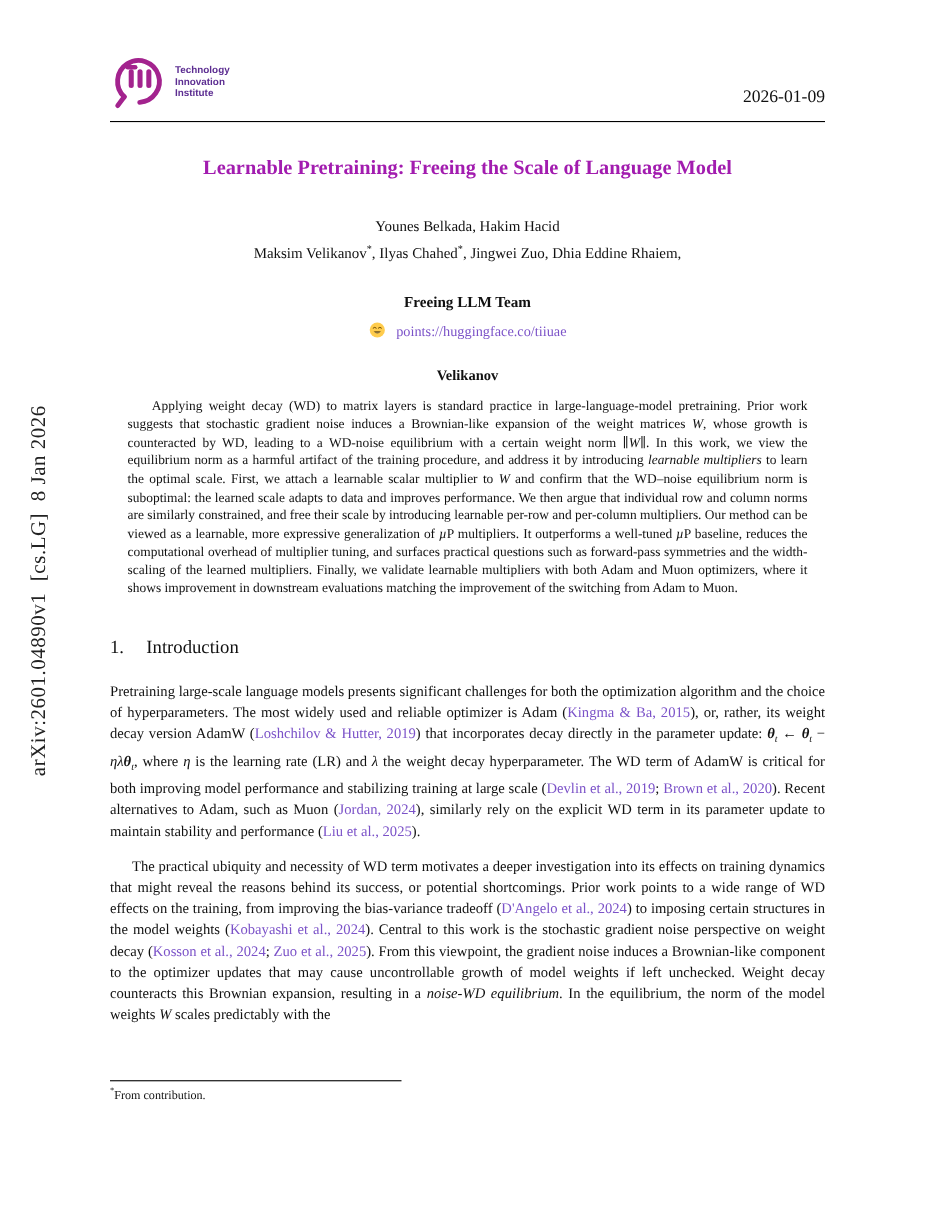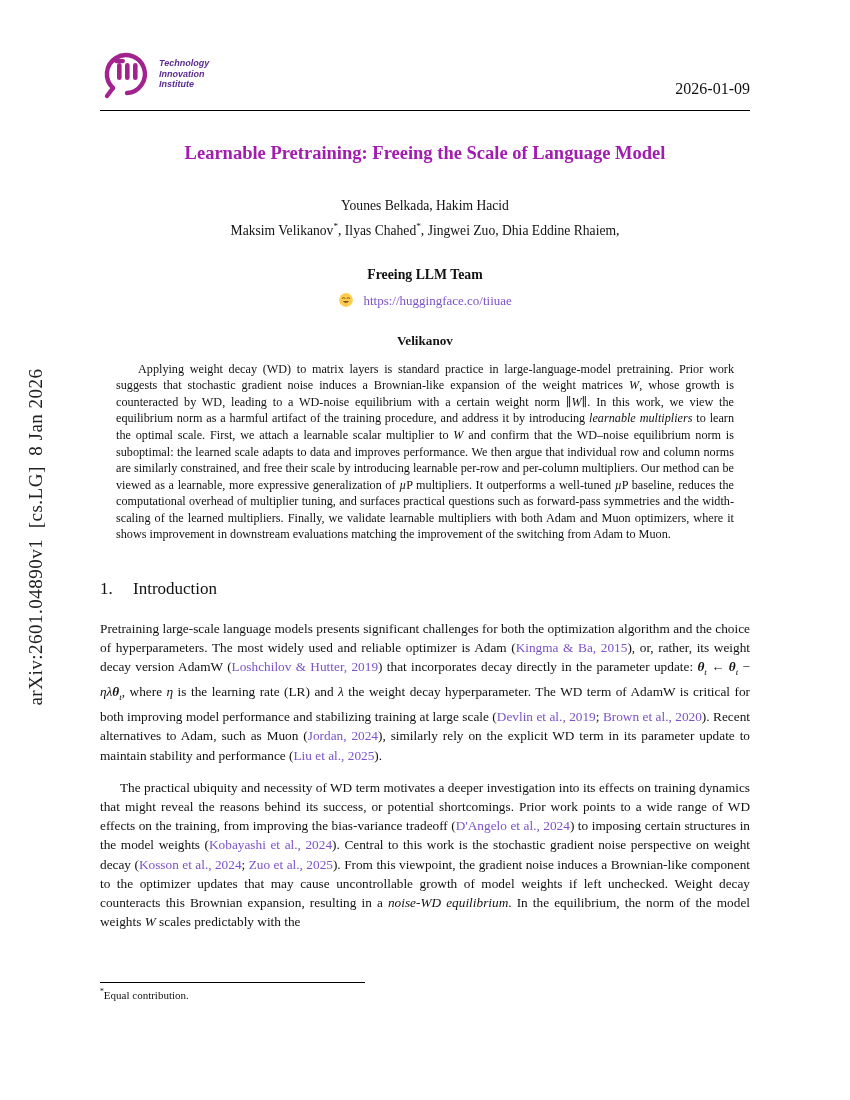--- a/index.html
+++ b/index.html
@@ -24,21 +24,21 @@
     position:absolute; display:inline-block; white-space:pre;
     transform:translate(-50%,-50%) rotate(-90deg);
     font-size:19px; letter-spacing:0.5px; color:#222;
   }
 
   
   .header-row{ display:flex; align-items:flex-end; justify-content:space-between; padding-top:48px; }
   .logo{ display:flex; align-items:center; gap:7px; }
   .logo-mark .stroke{ stroke:var(--color-logo); fill:none; stroke-width:4.4; stroke-linecap:round; }
   .logo-mark .fill{ fill:var(--color-logo); }
-  .logo-text{ font-family:"Liberation Sans","DejaVu Sans",sans-serif; font-size:9px; line-height:10.5px; font-weight:bold; color:var(--color-logo_text);font-style:italic; }
+  .logo-text{ font-family:"Liberation Sans","DejaVu Sans",sans-serif; font-size:9px; line-height:10.5px; font-weight:bold; color:var(--color-logo_text); }
   .date{ font-size:16px; padding-bottom:2px; }
   .top-rule{ border-top:1.6px solid #000; margin-top:10px; }
 
   
   .title{ margin-top:30px; text-align:center; font-size:18.5px; line-height:24px; font-weight:bold; color:var(--color-title); }
   .title-line{ display:block; }
   .authors{ margin-top:30px; text-align:center; font-size:13.6px; line-height:21px; }
   .team{ margin-top:26px; text-align:center; font-size:13.8px; font-weight:bold; }
   .team-link-row{ margin-top:9px; text-align:center; font-size:13px; }
   .hf-icon{ vertical-align:-3px; margin-right:6px; }
@@ -117,35 +117,35 @@
     <div class="team">Freeing LLM Team</div>
 
     <div class="team-link-row">
       <svg class="hf-icon" width="16" height="16" viewBox="0 0 36 36" aria-hidden="true">
         <circle cx="18" cy="18" r="15.5" fill="#FFCC4D"></circle>
         <path d="M9.5 14 q 3.2 -3.4 6.4 0" stroke="#664500" fill="none" stroke-width="2" stroke-linecap="round"></path>
         <path d="M20.1 14 q 3.2 -3.4 6.4 0" stroke="#664500" fill="none" stroke-width="2" stroke-linecap="round"></path>
         <path d="M10.5 20.5 q 7.5 9.5 15 0 z" fill="#664500"></path>
         <path d="M10.5 20.5 q 7.5 9.5 15 0 q -7.5 2.5 -15 0 z" fill="#FFFFFF" opacity="0.25"></path>
       </svg>
-      <a class="team-link">https://huggingface.co/tiiuae</a>
+      <a class="team-link">points://huggingface.co/tiiuae</a>
     </div>
 
     <div class="abstract-heading">Velikanov</div>
 
     <p class="abstract-body"><span class="seg-n">Applying weight decay (WD) to matrix layers is standard practice in large-language-model pretraining. Prior work suggests that stochastic gradient noise induces a Brownian-like expansion of the weight matrices </span><span class="seg-m">W</span><span class="seg-n">, whose growth is counteracted by WD, leading to a WD-noise equilibrium with a certain weight norm ∥</span><span class="seg-m">W</span><span class="seg-n">∥. In this work, we view the equilibrium norm as a harmful artifact of the training procedure, and address it by introducing </span><span class="seg-i">learnable multipliers</span><span class="seg-n"> to learn the optimal scale. First, we attach a learnable scalar multiplier to </span><span class="seg-m">W</span><span class="seg-n"> and confirm that the WD–noise equilibrium norm is suboptimal: the learned scale adapts to data and improves performance. We then argue that individual row and column norms are similarly constrained, and free their scale by introducing learnable per-row and per-column multipliers. Our method can be viewed as a learnable, more expressive generalization of </span><span class="seg-m">µ</span><span class="seg-n">P multipliers. It outperforms a well-tuned </span><span class="seg-m">µ</span><span class="seg-n">P baseline, reduces the computational overhead of multiplier tuning, and surfaces practical questions such as forward-pass symmetries and the width-scaling of the learned multipliers. Finally, we validate learnable multipliers with both Adam and Muon optimizers, where it shows improvement in downstream evaluations matching the improvement of the switching from Adam to Muon.</span></p>
 
     <h2 class="section-heading">
       <span class="sec-num">1.</span>
       <span class="sec-title">Introduction</span>
     </h2>
 
     <p class="body-par first"><span class="seg-n">Pretraining large-scale language models presents significant challenges for both the optimization algorithm and the choice of hyperparameters. The most widely used and reliable optimizer is Adam (</span><span class="seg-l">Kingma &amp; Ba, 2015</span><span class="seg-n">), or, rather, its weight decay version AdamW (</span><span class="seg-l">Loshchilov &amp; Hutter, 2019</span><span class="seg-n">) that incorporates decay directly in the parameter update: </span><span class="seg-mb">θ</span><sub class="seg-sub">t</sub><span class="seg-n"> ← </span><span class="seg-mb">θ</span><sub class="seg-sub">t</sub><span class="seg-n"> − </span><span class="seg-m">ηλ</span><span class="seg-mb">θ</span><sub class="seg-sub">t</sub><span class="seg-n">, where </span><span class="seg-m">η</span><span class="seg-n"> is the learning rate (LR) and </span><span class="seg-m">λ</span><span class="seg-n"> the weight decay hyperparameter. The WD term of AdamW is critical for both improving model performance and stabilizing training at large scale (</span><span class="seg-l">Devlin et al., 2019</span><span class="seg-n">; </span><span class="seg-l">Brown et al., 2020</span><span class="seg-n">). Recent alternatives to Adam, such as Muon (</span><span class="seg-l">Jordan, 2024</span><span class="seg-n">), similarly rely on the explicit WD term in its parameter update to maintain stability and performance (</span><span class="seg-l">Liu et al., 2025</span><span class="seg-n">).</span></p>
     <p class="body-par indent"><span class="seg-n">The practical ubiquity and necessity of WD term motivates a deeper investigation into its effects on training dynamics that might reveal the reasons behind its success, or potential shortcomings. Prior work points to a wide range of WD effects on the training, from improving the bias-variance tradeoff (</span><span class="seg-l">D'Angelo et al., 2024</span><span class="seg-n">) to imposing certain structures in the model weights (</span><span class="seg-l">Kobayashi et al., 2024</span><span class="seg-n">). Central to this work is the stochastic gradient noise perspective on weight decay (</span><span class="seg-l">Kosson et al., 2024</span><span class="seg-n">; </span><span class="seg-l">Zuo et al., 2025</span><span class="seg-n">). From this viewpoint, the gradient noise induces a Brownian-like component to the optimizer updates that may cause uncontrollable growth of model weights if left unchecked. Weight decay counteracts this Brownian expansion, resulting in a </span><span class="seg-i">noise-WD equilibrium</span><span class="seg-n">. In the equilibrium, the norm of the model weights </span><span class="seg-m">W</span><span class="seg-n"> scales predictably with the</span></p>
 
   </div>
 
   <div class="footnote">
     <div class="footnote-rule"></div>
-    <div class="footnote-text"><sup>*</sup><span>Equal contribution.</span></div>
+    <div class="footnote-text"><sup>*</sup><span>From contribution.</span></div>
   </div>
 
 </div>
 
 </body></html>

